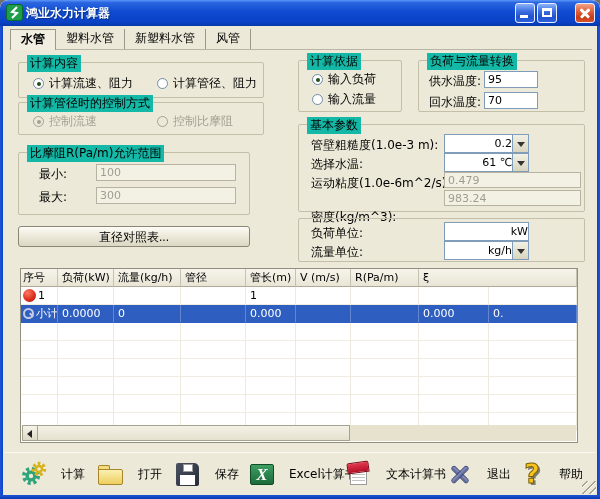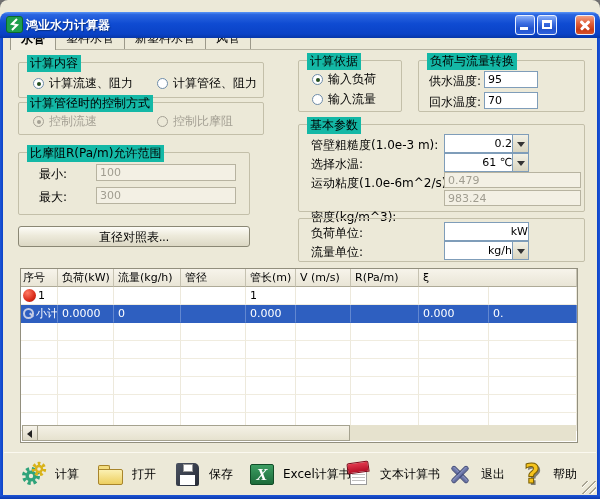--- a/index.html
+++ b/index.html
@@ -7,21 +7,21 @@
   .window{
     position:relative;width:600px;height:499px;
     font-family:"DejaVu Sans","Liberation Sans",sans-serif;
     background:#ECE9D8;border-radius:8px 8px 0 0;overflow:hidden;
     box-shadow:0 2px 6px rgba(0,0,0,.4);
   }
   
   .titlebar{
     position:absolute;left:0;top:0;width:600px;height:26px;
     background:linear-gradient(180deg,#5A96F7 0%,#2B66E0 10%,#0F4BD2 45%,#0A42C6 85%,#0636A8 100%);
-    border-radius:8px 8px 0 0;z-index:5;margin-top:12px;
+    border-radius:8px 8px 0 0;z-index:5;
   }
   .title-text{position:absolute;left:26px;top:5px;color:#fff;font-size:12px;font-weight:bold;text-shadow:1px 1px 1px #0A3183;}
   .app-icon{position:absolute;left:6px;top:4px;width:17px;height:17px;background:#1E9E4C;border:1px solid #0B6A2D;border-radius:3px;}
   .border-left,.border-right{position:absolute;top:24px;bottom:0;width:3px;background:linear-gradient(90deg,#1E55D6,#0C43C8);z-index:4;}
   .border-left{left:0;} .border-right{right:0;background:linear-gradient(90deg,#0C43C8,#1E55D6);}
   .border-bottom{position:absolute;left:0;right:0;bottom:0;height:4px;background:linear-gradient(180deg,#1E55D6,#0A3AB0);z-index:4;}
   .client{position:absolute;left:3px;top:26px;right:3px;bottom:4px;background:#ECE9D8;}
   .cap-btn{position:absolute;top:3px;width:20px;height:20px;border:1px solid #E8F0FF;border-radius:3px;z-index:6;}
   .cap-min,.cap-max{background:linear-gradient(180deg,#8CB0F8 0%,#3D6FE2 40%,#2153CC 70%,#2D60DD 100%);}
   .cap-close{background:linear-gradient(180deg,#F4A284 0%,#E2613B 40%,#C83C16 75%,#D8512B 100%);}
@@ -72,21 +72,21 @@
   .ico-sub::before{content:"";position:absolute;left:0;top:0;width:7px;height:7px;border:2px solid #C4CCE4;border-radius:50%;}
   .ico-sub::after{content:"";position:absolute;left:6px;top:6px;width:5px;height:2px;background:#C4CCE4;transform:rotate(45deg);}
   
   .hscroll{position:absolute;left:1px;right:1px;bottom:1px;height:16px;background:#E6E2CE;display:flex;z-index:2;}
   .sb-btn{width:16px;height:16px;background:linear-gradient(180deg,#F6F3EA,#DDD9C6);border:1px solid #A5A28F;position:relative;flex:0 0 16px;}
   .sb-btn .tri-l{position:absolute;left:4px;top:4px;width:0;height:0;border-top:4px solid transparent;border-bottom:4px solid transparent;border-right:5px solid #222;}
   .sb-thumb{width:312px;height:16px;background:linear-gradient(180deg,#F4F1E6,#E6E2CF);border:1px solid #A5A28F;border-left:none;flex:0 0 312px;}
   .sb-track{flex:1;}
   
   .toolbar-sep{position:absolute;left:4px;right:4px;top:452px;height:1px;background:#C9C5B3;border-bottom:1px solid #FBF9F0;}
-  .toolbtn{position:absolute;top:456px;height:36px;display:flex;align-items:center;gap:7px;padding:0 4px;cursor:default;}
+  .toolbtn{position:absolute;top:456px;height:36px;display:flex;align-items:center;gap:13px;padding:0 4px;cursor:default;}
   .toolbtn .tlabel{font-size:12px;color:#000;white-space:nowrap;}
   .tico{width:28px;height:28px;position:relative;flex:0 0 28px;}
   
   .ico-folder::before{content:"";position:absolute;left:1px;top:6px;width:12px;height:5px;background:#EFD névjegy;}
   .ico-folder .f-tab{position:absolute;left:1px;top:5px;width:12px;height:6px;background:#F3DC7E;border:1px solid #A8852B;border-bottom:none;border-radius:2px 2px 0 0;}
   .ico-folder .f-body{position:absolute;left:1px;top:9px;width:25px;height:16px;background:linear-gradient(180deg,#FBF0B2,#EDCF5F);border:1px solid #A8852B;border-radius:1px 2px 2px 2px;}
   
   .ico-floppy .fd-body{position:absolute;left:2px;top:3px;width:23px;height:23px;background:linear-gradient(135deg,#4A5160,#272C38);border-radius:2px 5px 2px 2px;}
   .ico-floppy .fd-shutter{position:absolute;left:9px;top:4px;width:10px;height:8px;background:#fff;border:1px solid #999;}
   .ico-floppy .fd-label{position:absolute;left:6px;top:15px;width:15px;height:10px;background:#fff;}

